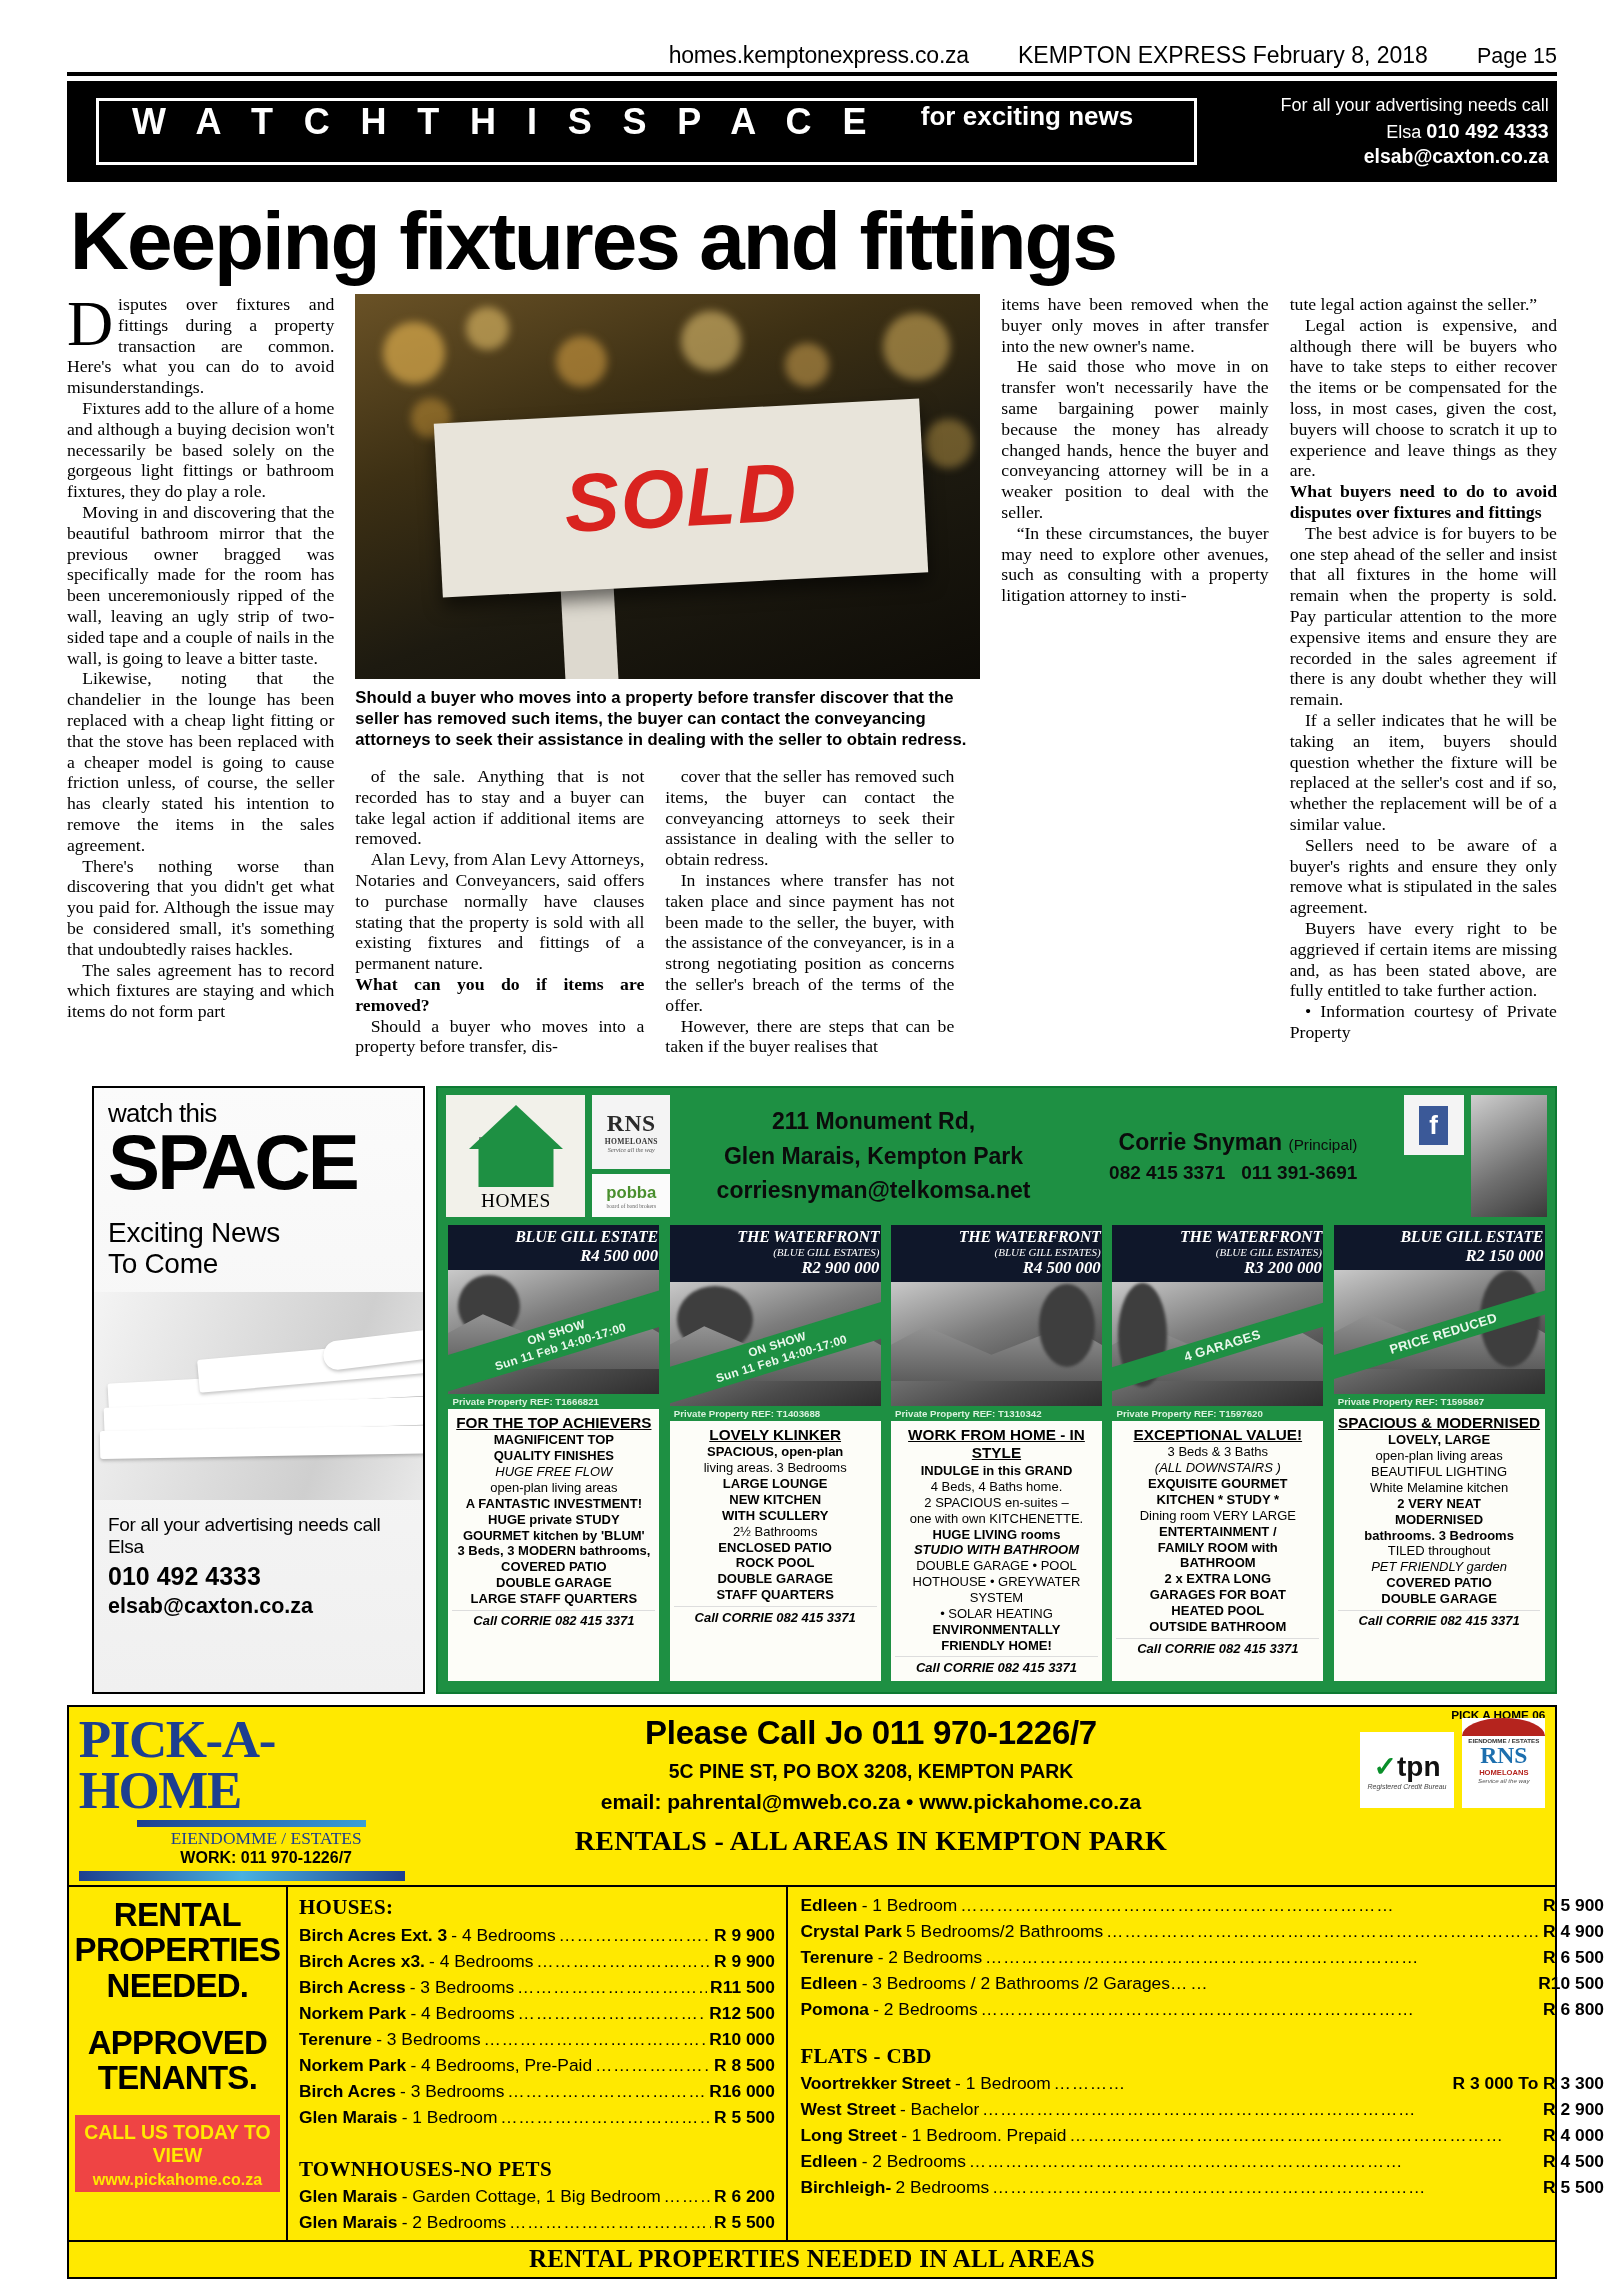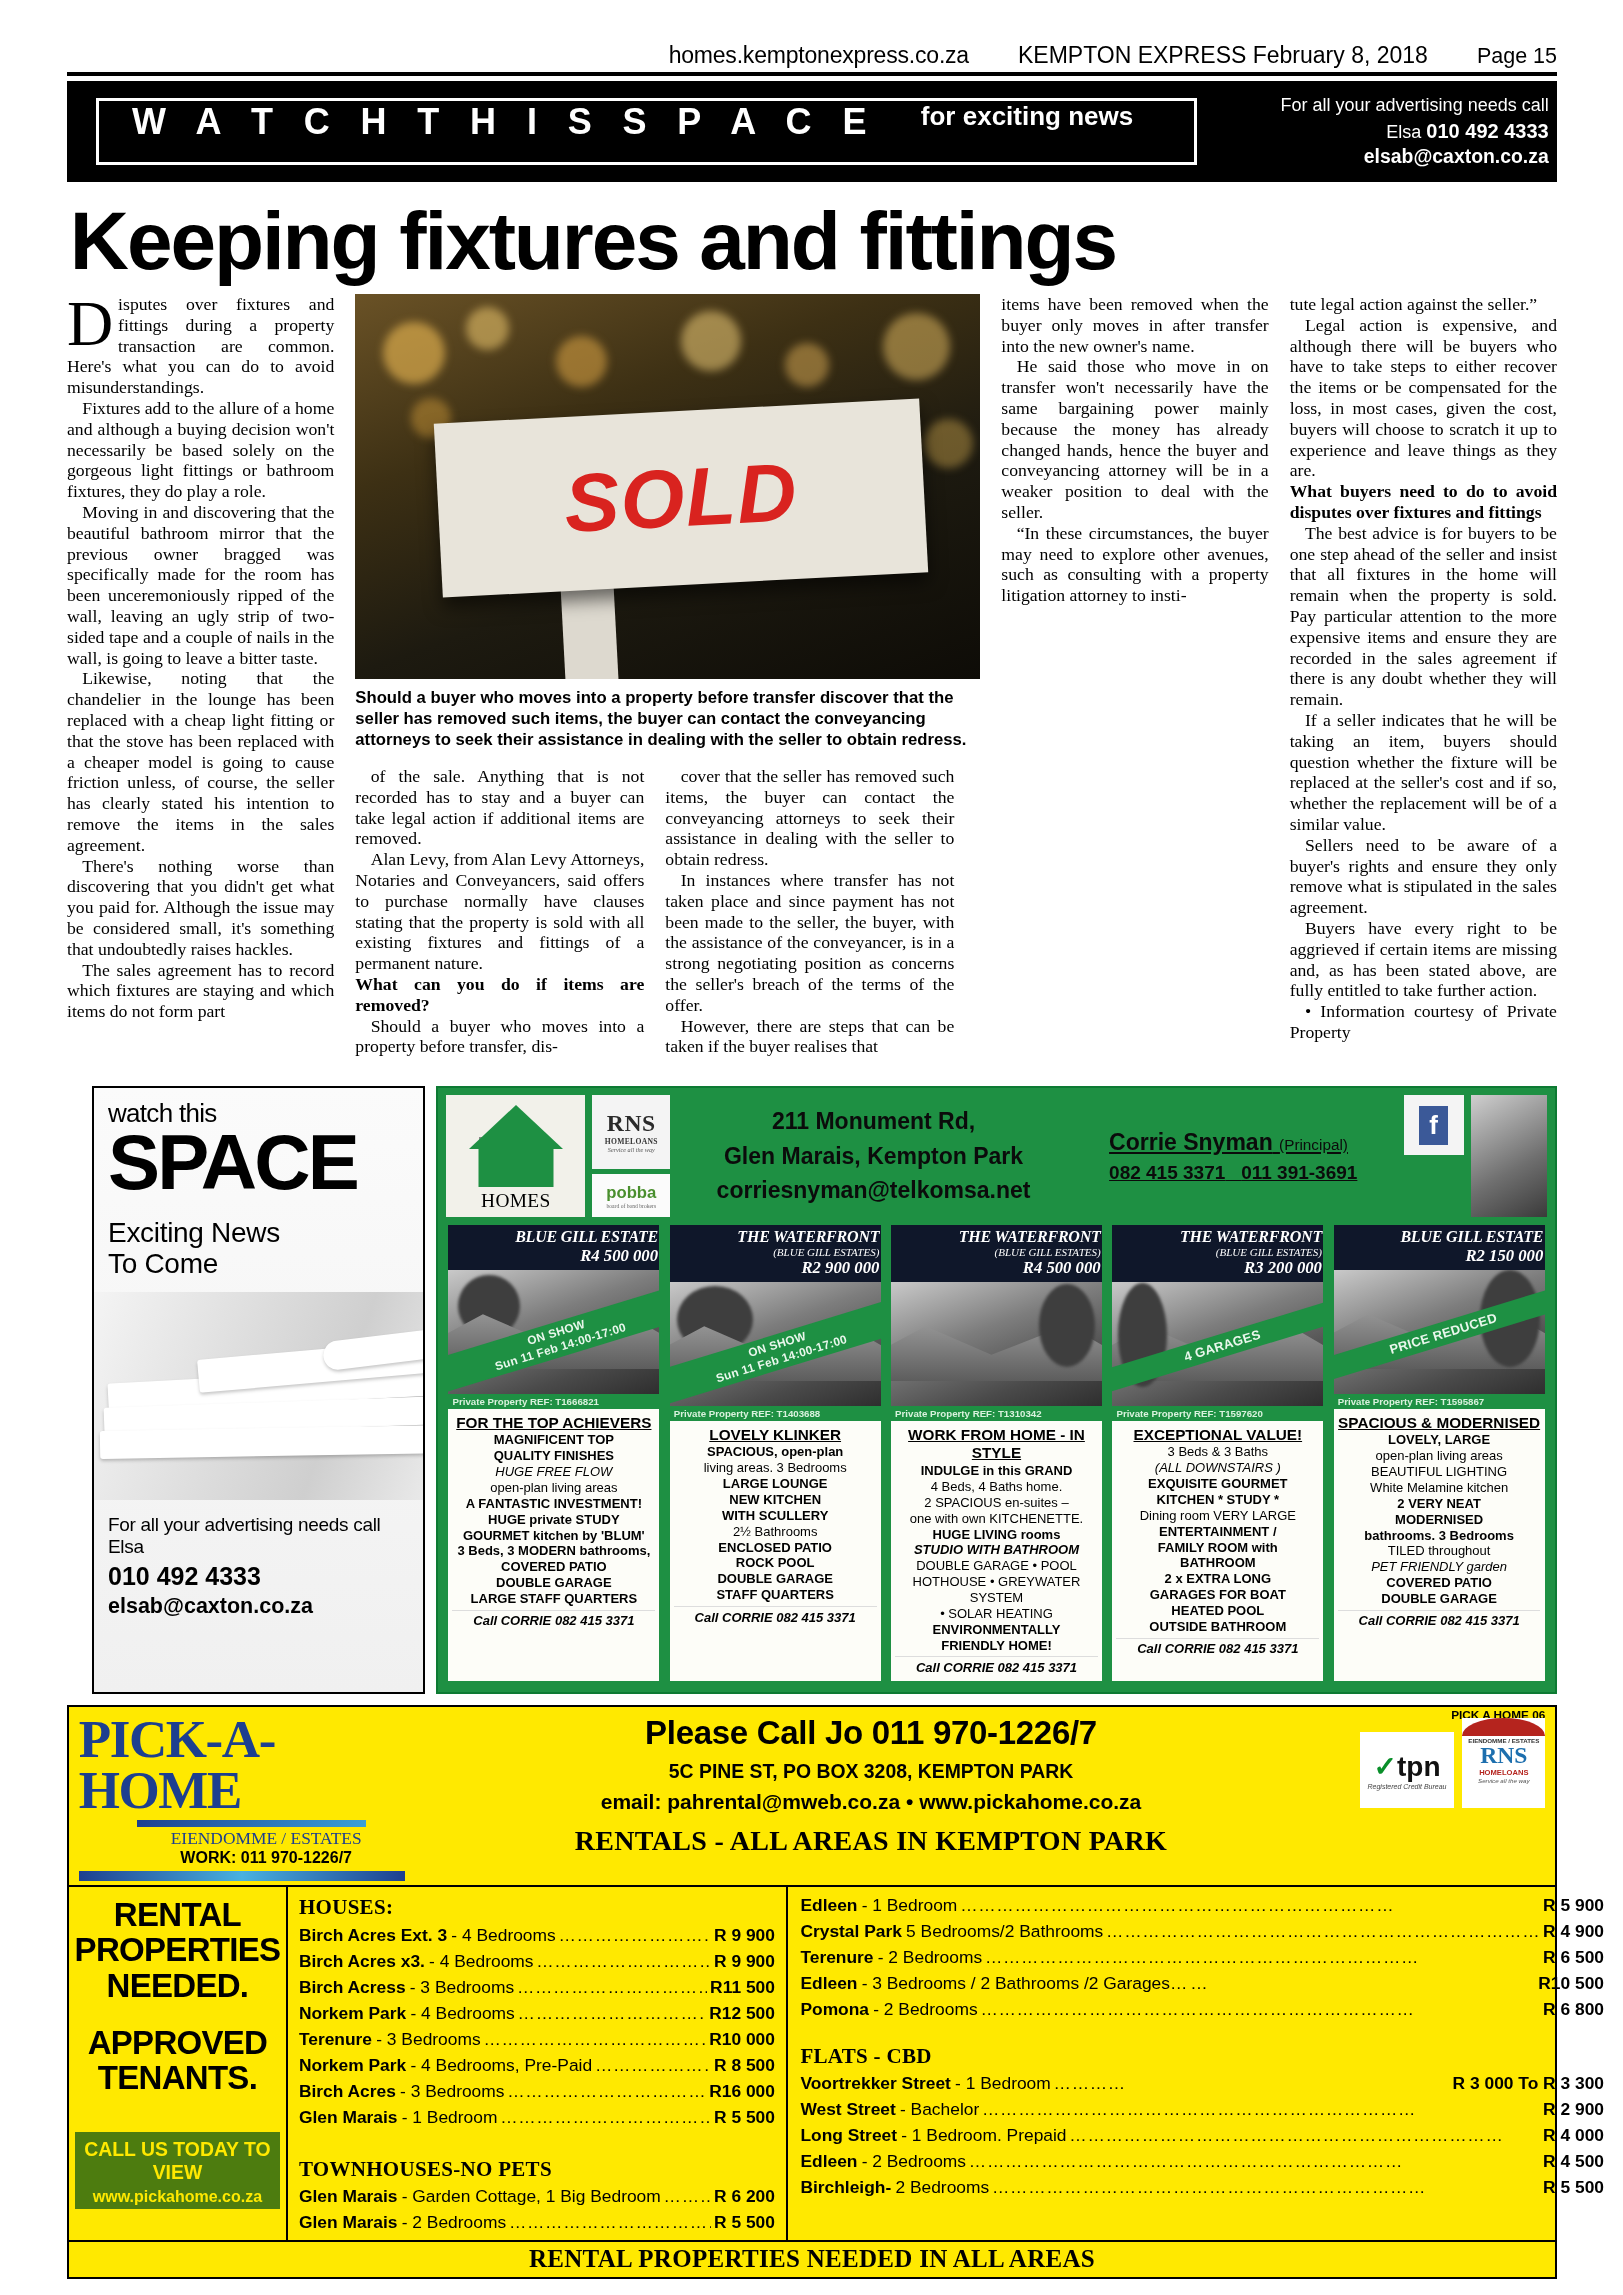--- a/index.html
+++ b/index.html
@@ -110,21 +110,21 @@
                justify-content:center; }
   .badge-rns .rns { font-family:"Liberation Serif", serif; font-weight:bold; font-size:23.6px; letter-spacing:0.7px; color:#2b2b2b;}
   .badge-rns .hl { font-size: 7.6px; font-weight:bold; letter-spacing:0.3px; color:#333;}
   .badge-rns .sv { font-size: 6.2px; font-style:italic; color:#555;}
   .badge-pobba { height: 43px; background:#fbfbfb; display:flex; flex-direction:column; align-items:center; justify-content:center;}
   .badge-pobba .p1 { font-family:"Liberation Sans", sans-serif; font-weight:bold; font-size:16.7px; color:#4a8f2e;}
   .badge-pobba .p2 { font-size: 5.6px; color:#666;}
   .impact-mid { flex:1; display:flex; align-items:center; justify-content:space-around;
                 font-family:"Liberation Sans", sans-serif; font-weight:bold; color:#0b0b0b; }
   .impact-mid .addr { font-size: 23px; line-height: 1.5; text-align:center; }
-  .impact-mid .agent { font-size: 23px; line-height: 1.5; text-align:left;text-decoration:underline; }
+  .impact-mid .agent { font-size: 23px; line-height: 1.5; text-align:right; }
   .impact-mid .agent .principal { font-size: 15.3px; font-weight: normal; }
   .impact-mid .agent .tel { font-size: 19px; }
   .fbbox { width: 60px; background:#f4f4f4; align-self:flex-start; height: 60px;
            display:flex; align-items:center; justify-content:center; }
   .fbbox .f { background:#3b5998; color:#fff; font-family:"Liberation Sans",sans-serif;
               font-weight:bold; font-size:26px; width:29px; height:39px; text-align:center; line-height:39px; }
   .portrait { width: 76px; background: linear-gradient(150deg,#cfcfcf,#6f6f6f 60%,#3a3a3a); }
 
   .listings { display:flex; gap: 6.2px; margin-top: 5.6px; }
   .card { width: 220px; background:#fff; border: 2.1px solid #1e9043; display:flex; flex-direction: column; }
@@ -183,21 +183,21 @@
   .rns2 .l { font-size: 6.2px; font-weight:bold; color:#333; margin-top:1.4px; }
   .rns2 .r { font-family:"Liberation Serif",serif; font-weight:bold; font-size: 23.6px; color:#1d6fae; line-height:1;}
   .rns2 .h { font-size: 7.6px; font-weight:bold; color:#b5241e; }
   .rns2 .s { font-size: 6.2px; font-style:italic; color:#555; }
   .pah-code { position:absolute; right: 9.7px; top: 1.4px; font-size: 11.8px; font-weight:bold; }
 
   .pah-body { display:flex; border-top: 2.8px solid #000; }
   .pah-left { width: 333px; border-right: 2.8px solid #000; padding: 9.7px 5.6px 5.6px 5.6px; text-align:center; }
   .pah-left .lbl { font-size: 33px; font-weight:bold; line-height: 1.08; letter-spacing:-0.7px; }
   .pah-left .lbl2 { font-size: 33px; font-weight:bold; line-height: 1.08; margin-top: 21px; letter-spacing:-0.7px;}
-  .pah-cta { background:#4d7c0f; color:#ffe900; font-size: 19.4px; font-weight:bold; padding: 6.2px 2.8px 2.8px 2.8px; margin-top: 36px; }
+  .pah-cta { background:#ef4444; color:#ffe900; font-size: 19.4px; font-weight:bold; padding: 6.2px 2.8px 2.8px 2.8px; margin-top: 19px; }
   .pah-cta .u { display:block; font-size: 16px; margin-top: 4.2px; }
 
   .pah-cols { flex:1; display:flex; }
   .pah-colL { width: 500px; border-right: 2.1px solid #000; padding: 8.3px 11px 7px 11px; }
   .pah-colR { flex:1; padding: 8.3px 12.5px 7px 12.5px; }
   .sec-h { font-family:"Liberation Serif", serif; font-weight:bold; font-size: 21px; letter-spacing:0.3px; }
   .li { display:flex; align-items:baseline; font-size: 17.4px; margin-top: 4.9px; white-space:nowrap; }
   .li .nm { font-weight:bold; }
   .li .ds { font-weight:normal; margin-left: 4.2px; }
   .li .dots { flex:1; overflow:hidden; letter-spacing:0.7px; margin: 0 2.8px; }

